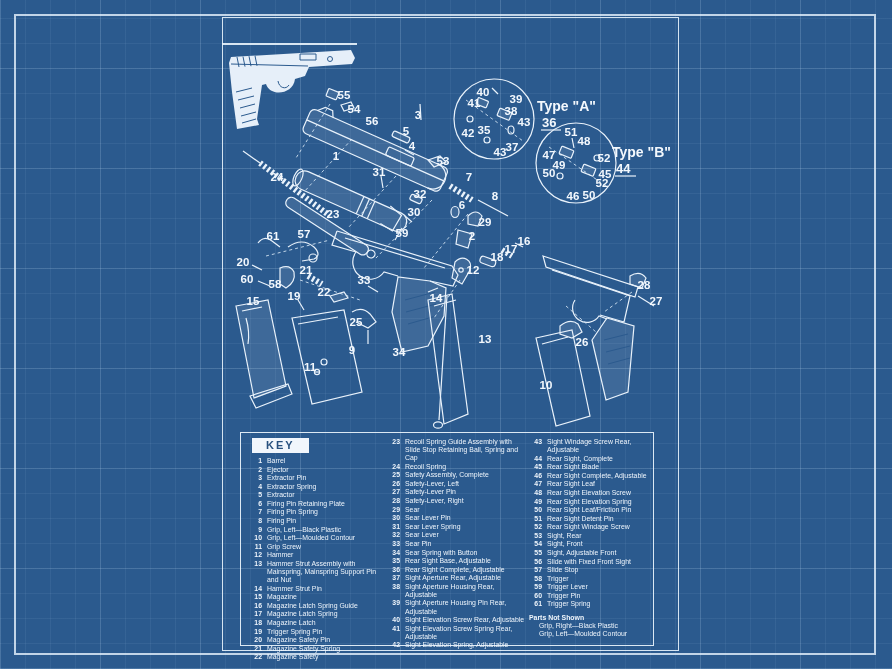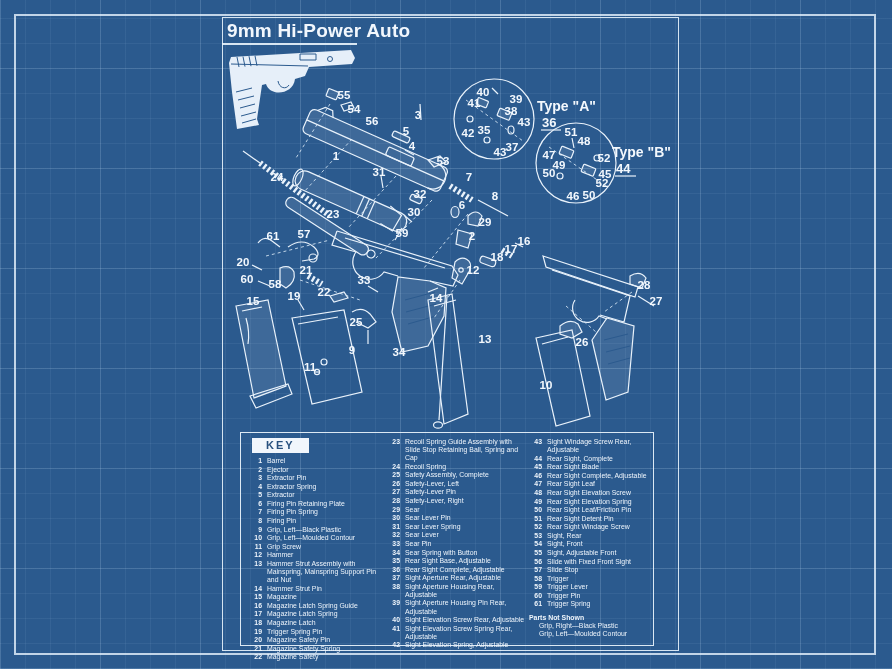--- a/index.html
+++ b/index.html
@@ -46,21 +46,20 @@
   .kname{flex:1;}
   .pns-title{font-weight:bold;margin-top:5px;}
   .pns-item{padding-left:10px;}
 </style>
 </head>
 <body>
 
 <div id="stage">
   <div id="outer-frame"></div>
   <div id="panel"></div>
-  <div id="page-title">9mm Hi-Power Auto</div>
   <div id="title-underline"></div>
 
   <svg width="892" height="669" viewBox="0 0 892 669">
 
     <g>
       <path class="fill" d="M231,57 L351,50 L355,58 L352,64 L309,67 L305,76 L295,79
         C293,95 270,97 266,84 L262,85 L257,119 L259,125 L237,129 L232,92 L229,63 Z"></path>
       <path class="det" d="M231,64 L308,66"></path>
       <path class="det" d="M237,57 L239,67 M243,56.6 L245,66.6 M249,56.2 L251,66.2 M255,55.8 L257,65.8"></path>
       <path class="det" d="M300,54 h16 v6 h-16 z"></path>

